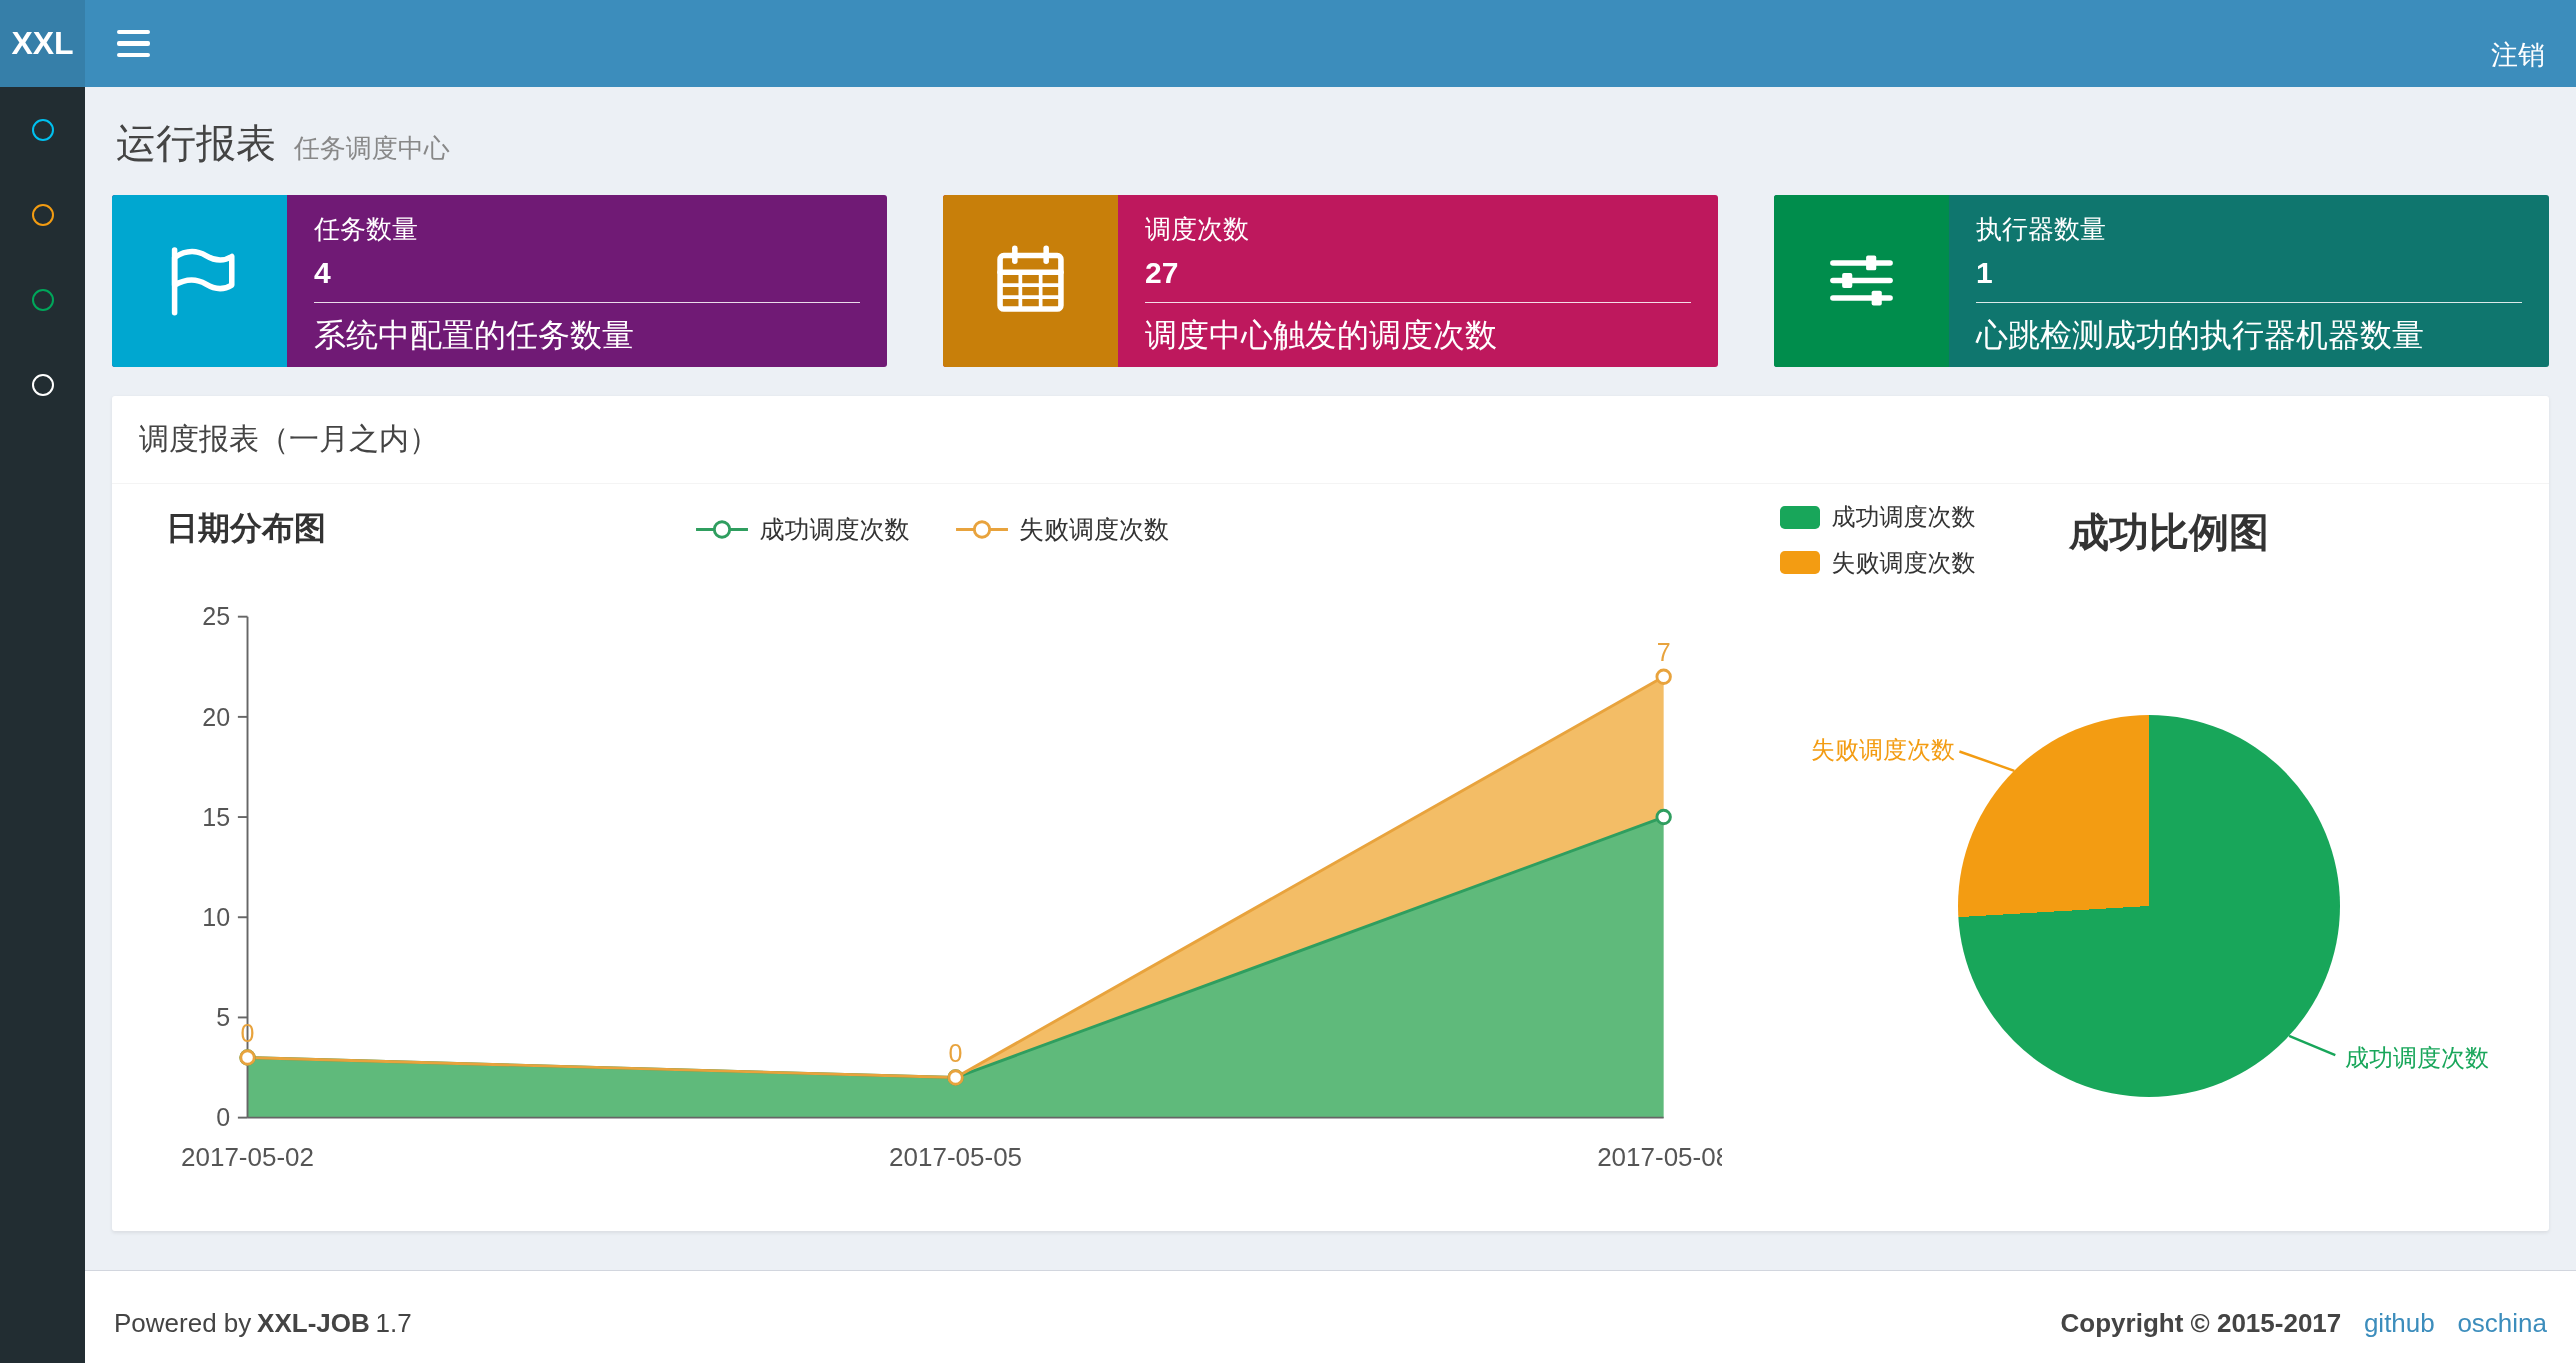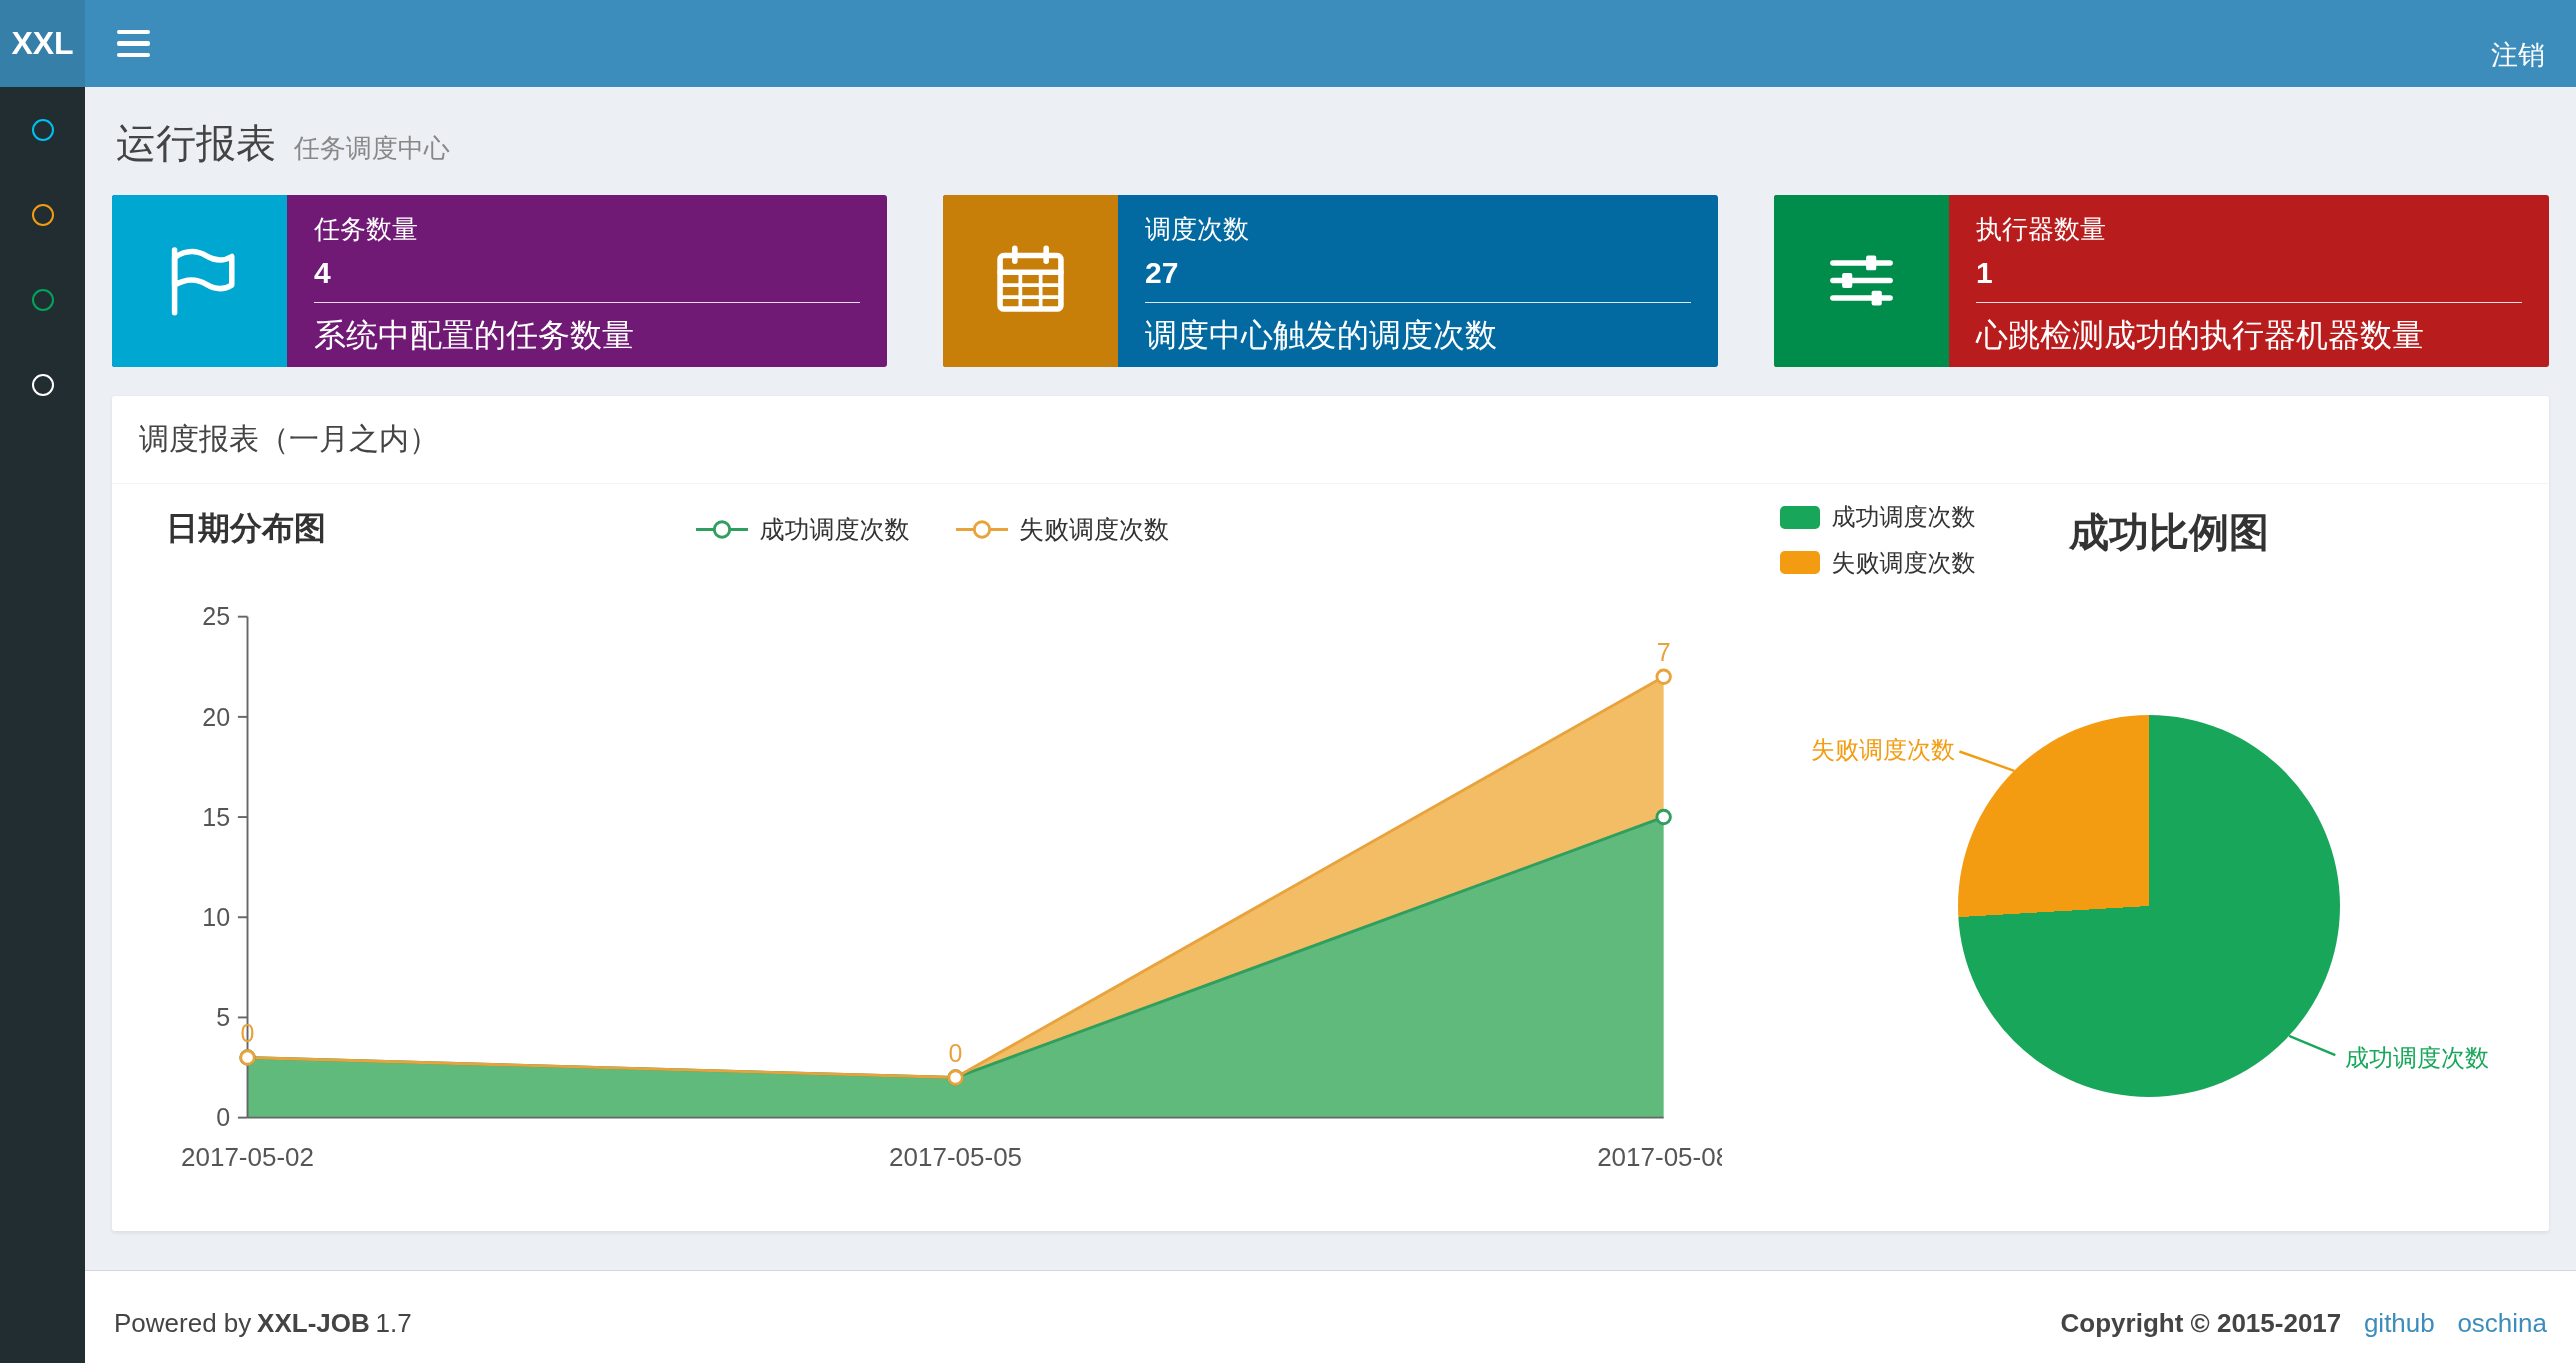--- a/index.html
+++ b/index.html
@@ -110,42 +110,42 @@
         </svg>
       </div>
       <div class="ib-body">
         <div class="ib-title">任务数量</div>
         <div class="ib-num">4</div>
         <hr class="ib-hr">
         <div class="ib-desc">系统中配置的任务数量</div>
       </div>
     </div>
 
-    <div class="info-box" style="background: #0369a1;">
+    <div class="info-box" style="background: #be185d;">
       <div class="ib-icon" style="background: rgb(200, 127, 10);">
         <svg viewBox="0 0 90 90" width="83" height="83" fill="none" stroke="#fff" stroke-width="6" stroke-linecap="round">
           <rect x="12" y="18" width="66" height="58" rx="4"></rect>
           <line x1="12" y1="36" x2="78" y2="36"></line>
           <line x1="28" y1="10" x2="28" y2="24"></line>
           <line x1="62" y1="10" x2="62" y2="24"></line>
           <line x1="12" y1="50" x2="78" y2="50" stroke-width="4"></line>
           <line x1="12" y1="63" x2="78" y2="63" stroke-width="4"></line>
           <line x1="34" y1="36" x2="34" y2="76" stroke-width="4"></line>
           <line x1="56" y1="36" x2="56" y2="76" stroke-width="4"></line>
         </svg>
       </div>
       <div class="ib-body">
         <div class="ib-title">调度次数</div>
         <div class="ib-num">27</div>
         <hr class="ib-hr">
         <div class="ib-desc">调度中心触发的调度次数</div>
       </div>
     </div>
 
-    <div class="info-box" style="background: #b91c1c;">
+    <div class="info-box" style="background: #0f766e;">
       <div class="ib-icon" style="background: rgb(0, 141, 76);">
         <svg viewBox="0 0 90 90" width="83" height="83" stroke="#fff" stroke-linecap="round">
           <line x1="14" y1="26" x2="76" y2="26" stroke-width="6"></line>
           <line x1="14" y1="45" x2="76" y2="45" stroke-width="6"></line>
           <line x1="14" y1="64" x2="76" y2="64" stroke-width="6"></line>
           <rect x="50" y="18" width="11" height="16" rx="2" fill="#fff" stroke="none"></rect>
           <rect x="24" y="37" width="11" height="16" rx="2" fill="#fff" stroke="none"></rect>
           <rect x="56" y="56" width="11" height="16" rx="2" fill="#fff" stroke="none"></rect>
         </svg>
       </div>

